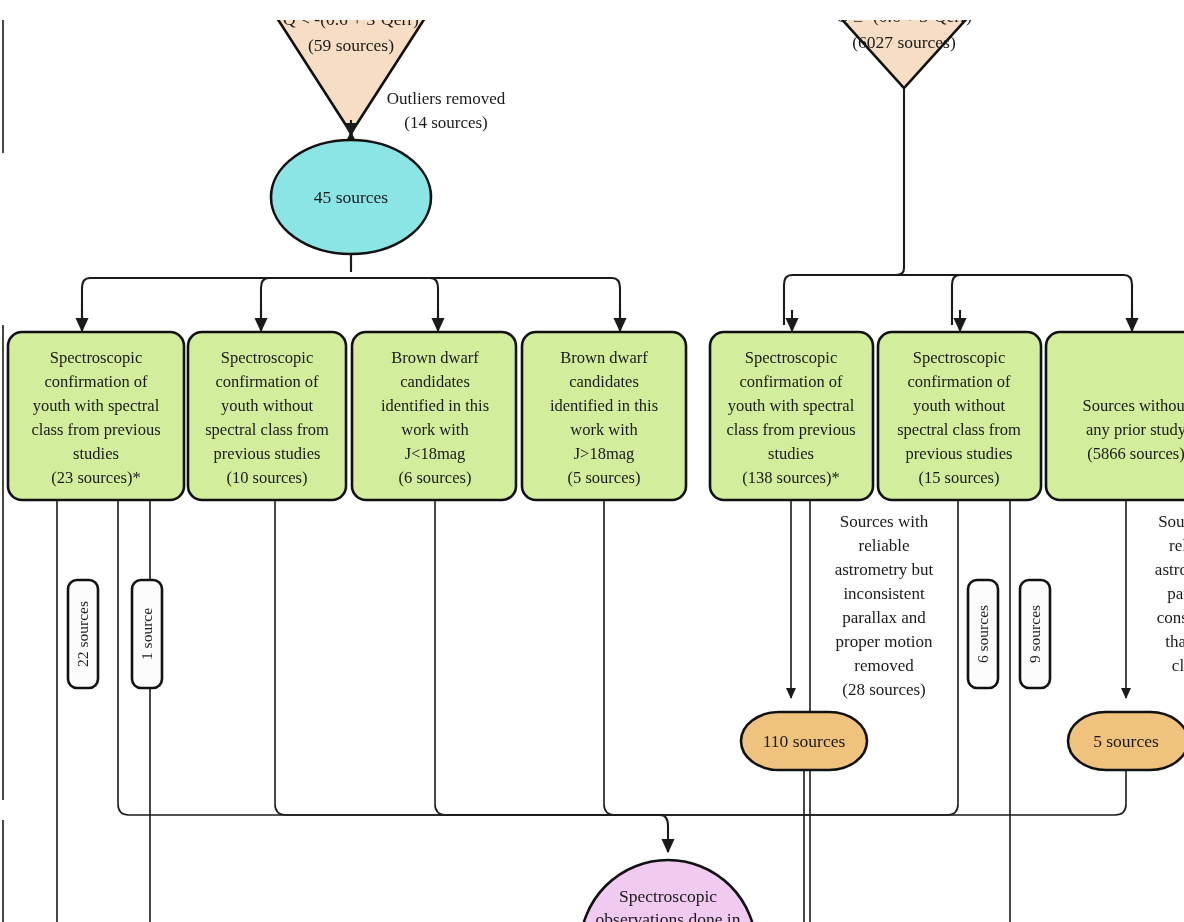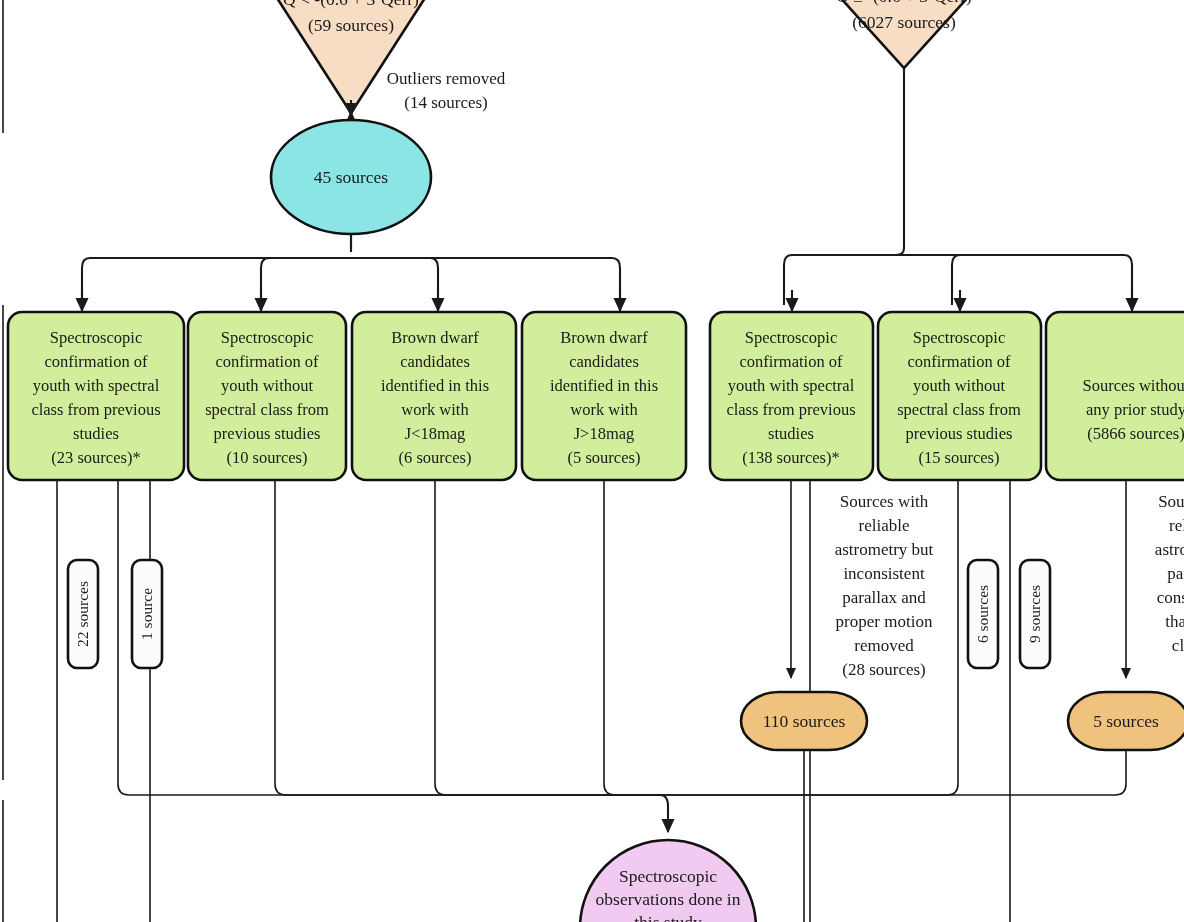--- a/index.html
+++ b/index.html
@@ -1,18 +1,18 @@
 <!DOCTYPE html>
 <html><head>
 <meta charset="utf-8">
 <style>
   html,body{margin:0;padding:0;background:#ffffff;}
   body{width:1184px;height:922px;overflow:hidden;
        font-family:"Liberation Serif","DejaVu Serif",serif;}
-  #stage{position:relative;width:1184px;height:770px;background:#fff;}
+  #stage{position:relative;width:1184px;height:770px;background:#fff;margin-top:20px;}
   svg{position:absolute;left:0;top:0;width:1184px;height:922px;}
   .nodeText{font-family:"Liberation Serif","DejaVu Serif",serif;
             fill:#1a1a1a;text-anchor:middle;}
   .t17{font-size:17.5px;}
   .t16{font-size:16.5px;}
   .edgeLbl{font-family:"Liberation Serif","DejaVu Serif",serif;
            font-size:17px;fill:#1a1a1a;text-anchor:middle;}
   .rotLbl{font-family:"Liberation Serif","DejaVu Serif",serif;
           font-size:15.5px;fill:#1a1a1a;text-anchor:middle;}
   .edge{fill:none;stroke:#1a1a1a;stroke-width:2.1;}

